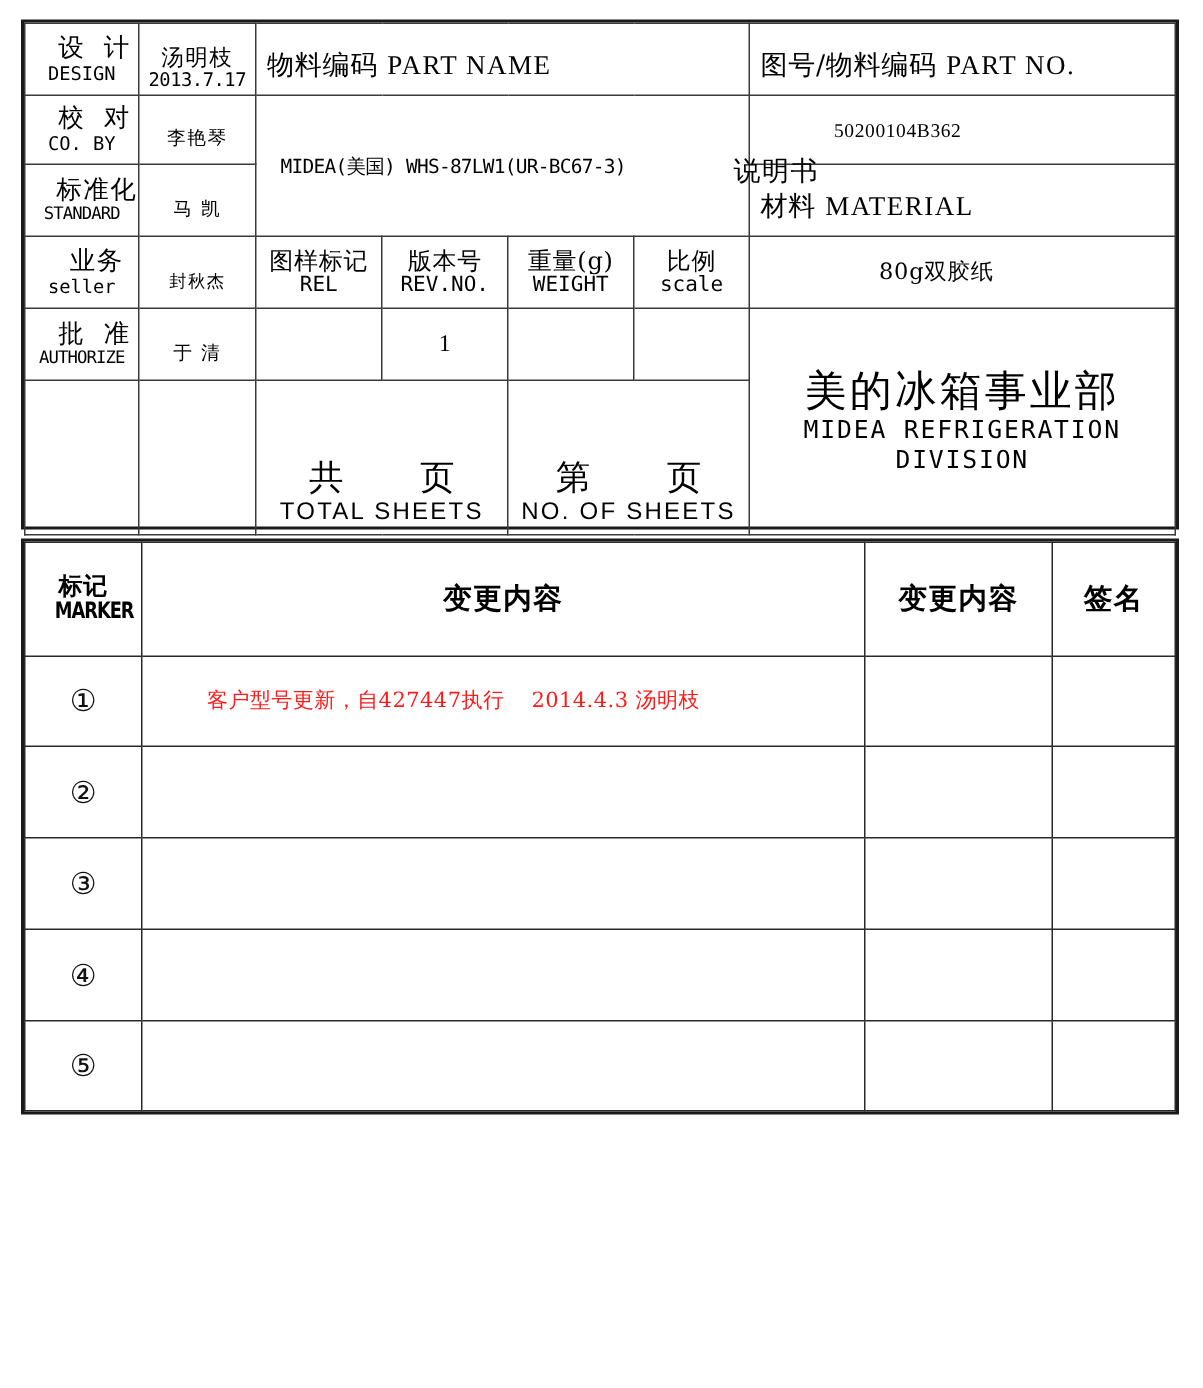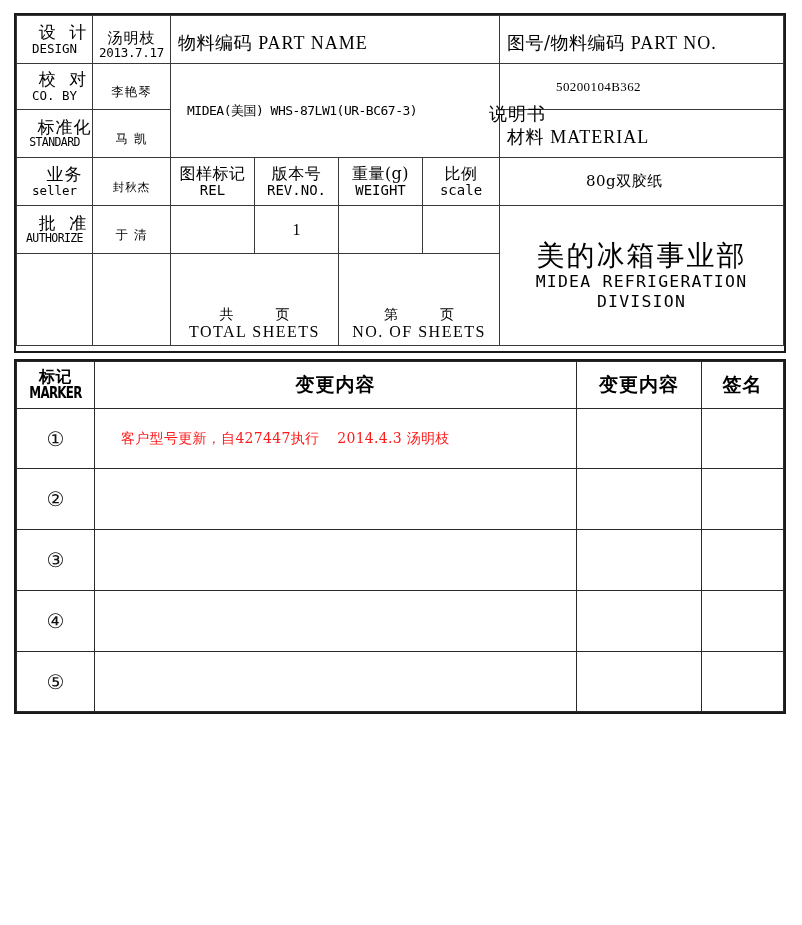--- a/index.html
+++ b/index.html
@@ -137,22 +137,22 @@
     padding: 3px 0;
   }
   .th2 .a { font-size: 16px; letter-spacing: 0.5px; display: block; }
   .th2 .b { font-size: 14px; font-family: "DejaVu Sans Mono","Liberation Mono",monospace; letter-spacing: 0px; display: block; }
 
   .sheetsCell {
     text-align: center;
     line-height: 1.18;
     padding: 4px 0;
   }
-  .sheetsCell .a { font-size: 14px; letter-spacing: 14px; padding-left: 14px; display: block; margin-top: 48px; }
-  .sheetsCell .b { font-size: 16px; letter-spacing: 1.5px; display: block; font-family: Liberation Serif, serif; }
+  .sheetsCell .a { font-size: 23px; letter-spacing: 14px; padding-left: 14px; display: block; margin-top: 48px; }
+  .sheetsCell .b { font-size: 16px; letter-spacing: 1.5px; display: block; font-family: Liberation Sans, sans-serif; }
 
   .revVal { text-align: center; font-size: 16px; font-family: "Liberation Serif", serif; }
 
   
   #techblock { margin-top: 6px; }
   .techTitle {
     font-size: 18px;
     font-weight: bold;
     font-family: "DejaVu Sans", "Liberation Sans", sans-serif;
     letter-spacing: 1px;
@@ -164,21 +164,21 @@
     font-size: 17px;
     letter-spacing: 0.5px;
     line-height: 1.58;
     font-family: "DejaVu Serif", "Liberation Serif", serif;
     white-space: nowrap;
   }
 
   
   #revblock { margin-top: 6px; }
   table.revtab { border-collapse: collapse; width: 100%; table-layout: fixed; }
-  table.revtab td { border: 1px solid #2a2a2a; box-sizing: border-box; padding: 0; }
+  table.revtab td { border: 1px solid #2a2a2a; box-sizing: border-box; padding: 17px; }
   table.revtab tr.hdr td { border-width: 1px; }
   .revHdrMarker {
     text-align: center;
     line-height: 1.05;
     padding: 4px 0;
   }
   .revHdrMarker .a { font-size: 16px; display: block; letter-spacing: 0.5px; font-weight: bold;
                      font-family: "DejaVu Sans","Liberation Sans",sans-serif; }
   .revHdrMarker .b { font-size: 15px; display: block; letter-spacing: -0.8px; font-weight: bold;
                      font-family: "DejaVu Sans Condensed","DejaVu Sans","Liberation Sans",sans-serif;

